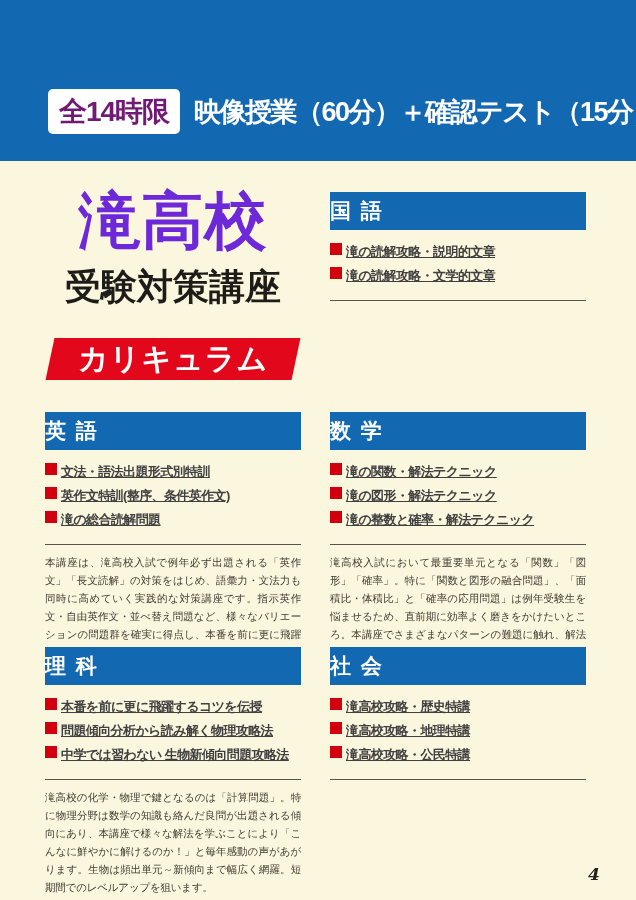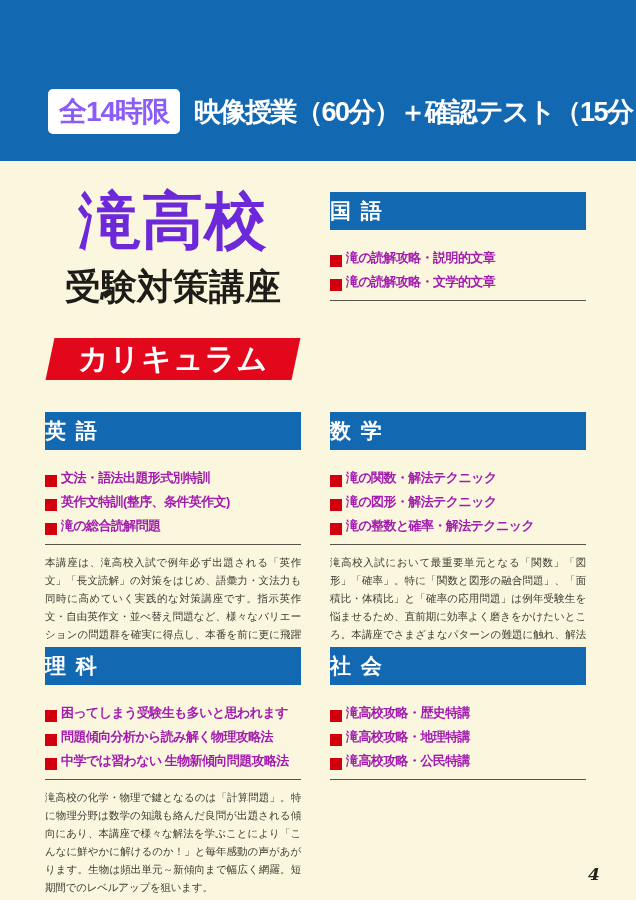--- a/index.html
+++ b/index.html
@@ -7,21 +7,21 @@
     position:relative; width:636px; height:900px; overflow:hidden;
     background:#fbf6de;
     font-family:"Liberation Sans","DejaVu Sans",sans-serif;
   }
   
   .topband { position:absolute; left:0; top:0; width:636px; height:161px; background:#1368b2; }
   .badge {
     position:absolute; left:48px; top:89px; width:132px; height:45px;
     background:#ffffff; border-radius:5px;
     display:flex; align-items:center; justify-content:center;
-    color:#8b5cf6; font-weight:bold; font-size:28px; letter-spacing:-1px;
+    color:#701a75; font-weight:bold; font-size:28px; letter-spacing:-1px;
   }
   .headline {
     position:absolute; left:194px; top:89px; height:45px;
     display:flex; align-items:center;
     color:#ffffff; font-weight:bold; font-size:27px; white-space:nowrap; letter-spacing:-1.5px;
   }
   
   .title-block { position:absolute; left:45px; top:188px; width:256px; text-align:center; }
   .school { font-size:62px; font-weight:bold; color:#6d28d9; line-height:1.05; letter-spacing:1px; }
   .course { font-size:36px; font-weight:bold; color:#1d1c18; margin-top:10px; white-space:nowrap; }
@@ -37,23 +37,23 @@
   .pos-eigo   { left:45px;  top:412px; }
   .pos-sugaku { left:330px; top:412px; }
   .pos-rika   { left:45px;  top:647px; }
   .pos-shakai { left:330px; top:647px; }
   .bar {
     height:38px; background:#1368b2; color:#ffffff; font-weight:bold; font-size:21px;
     display:flex; align-items:center; justify-content:flex-start; letter-spacing:2px;
   }
   .items { list-style:none; margin:13px 0 0 0; padding:0; }
   .item {
-    display:flex; align-items:flex-end; height:24px;
-    font-size:13px; font-weight:bold; color:#a21caf;
-    letter-spacing:-0.6px; white-space:nowrap;
+    display:flex; align-items:flex-start; height:24px;
+    font-size:13px; font-weight:bold; color:#404040;
+    letter-spacing:-0.6px; white-space:nowrap;text-decoration:underline;
   }
   .sq { width:12px; height:12px; background:#d2000f; margin-right:4px; flex:0 0 12px; }
   .divider { border:none; border-top:1px solid #57544a; margin:9px 0 8px 0; }
   .desc {
     margin:0; font-size:10.5px; line-height:18px; color:#3e3b31;
     letter-spacing:-0.2px; text-align:justify;
   }
   .pagenum {
     position:absolute; left:588px; top:864px;
     font-family:"DejaVu Serif","Liberation Serif",serif;
@@ -141,21 +141,21 @@
     <p class="desc">滝高校入試において最重要単元となる「関数」「図形」「確率」。特に「関数と図形の融合問題」、「面積比・体積比」と「確率の応用問題」は例年受験生を悩ませるため、直前期に効率よく磨きをかけたいところ。本講座でさまざまなパターンの難題に触れ、解法を徹底マスターしよう！</p>
   </section>
 
   <section class="subject pos-rika">
     <div class="bar">
       <span>理 科</span>
     </div>
     <ul class="items">
       <li class="item">
         <span class="sq"></span>
-        <span>困ってしまう受験生も多いと思われます</span>
+        <span>本番を前に更に飛躍するコツを伝授</span>
       </li>
       <li class="item">
         <span class="sq"></span>
         <span>問題傾向分析から読み解く物理攻略法</span>
       </li>
       <li class="item">
         <span class="sq"></span>
         <span>中学では習わない 生物新傾向問題攻略法</span>
       </li>
     </ul>

